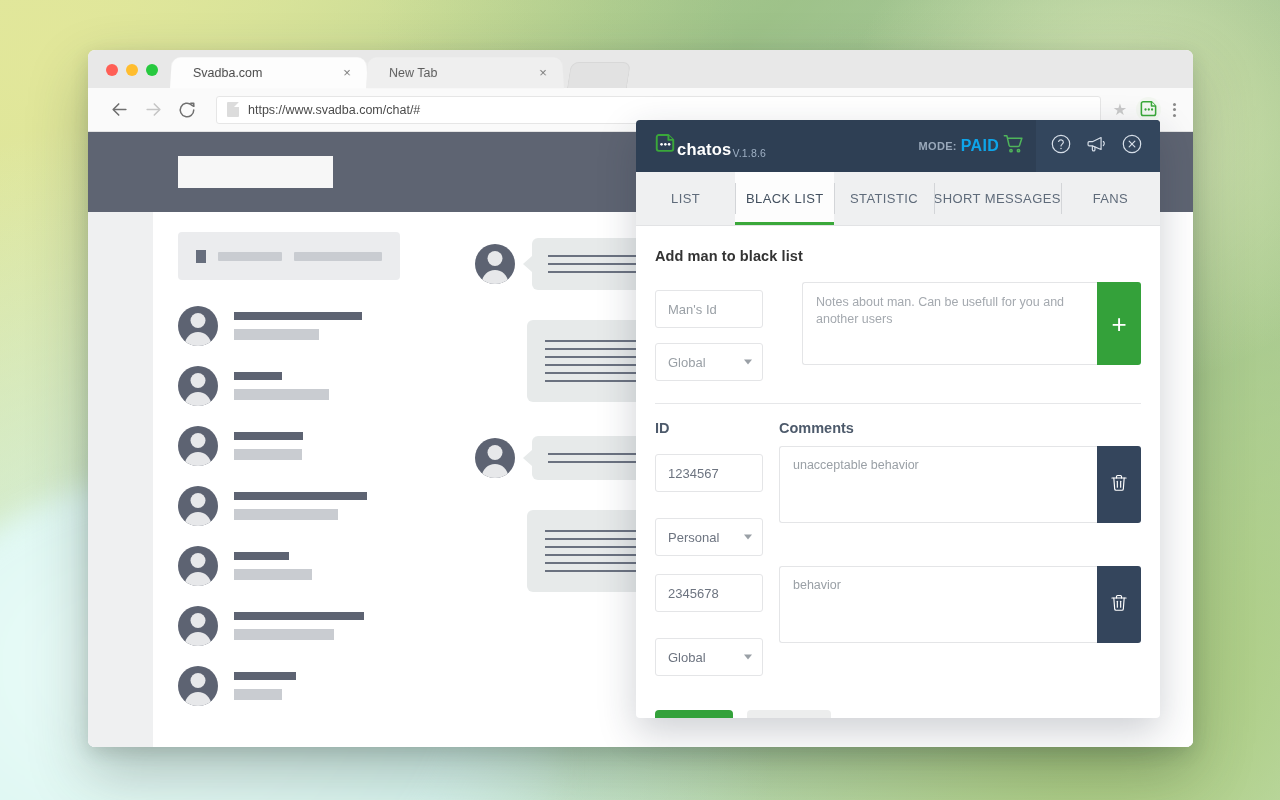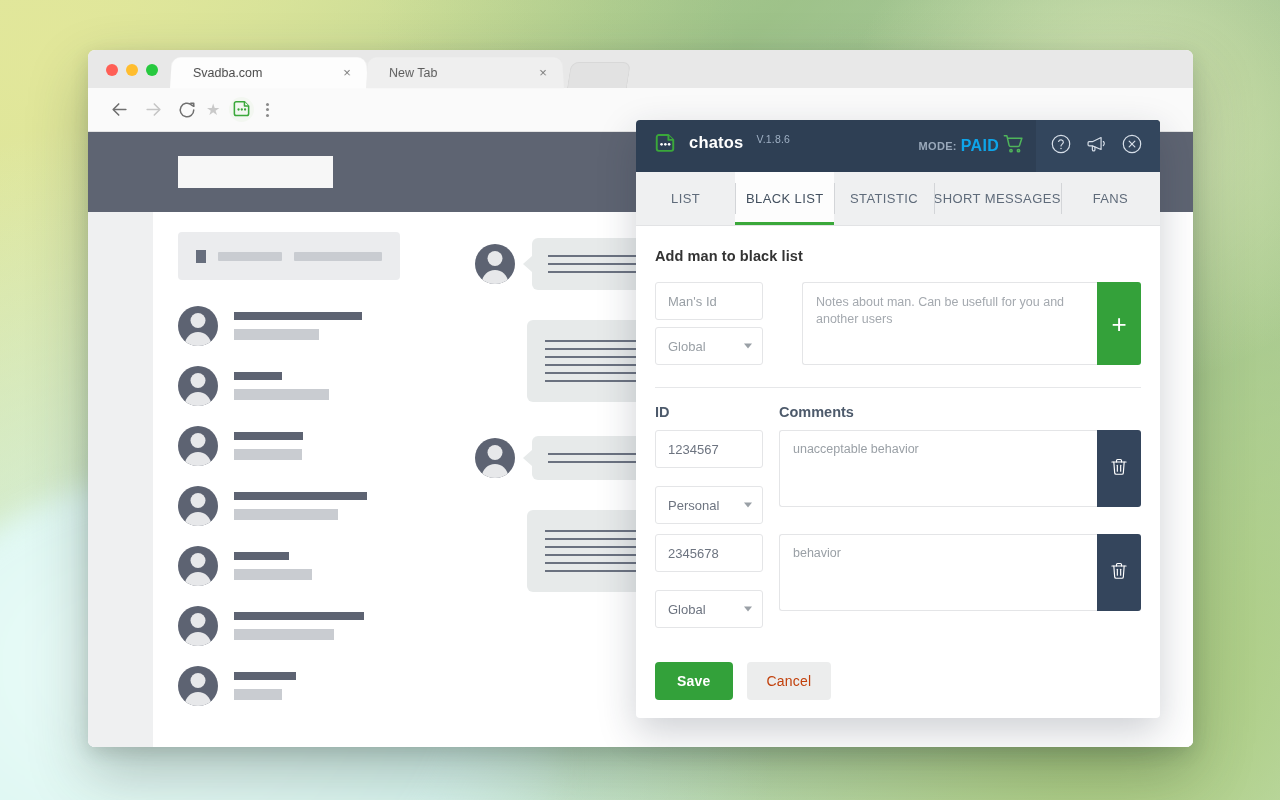--- a/index.html
+++ b/index.html
@@ -217,21 +217,21 @@
     box-shadow: 0 14px 38px rgba(30,40,60,.22);
     overflow: hidden;
     z-index: 20;
     display: flex; flex-direction: column;
   }
   .panel-header {
     height: 52px; background: #2e3f54;
     display: flex; align-items: center;
     padding-left: 18px;
   }
-  .brand { display: flex; align-items: flex-start; gap: 13px; }
+  .brand { display: flex; align-items: flex-end; gap: 1px; }
   .brand-name { color: #fff; font-size: 16.5px; font-weight: bold; letter-spacing: .2px; }
   .brand-ver { color: #9fb0c4; font-size: 10.5px; font-weight: normal; letter-spacing: .2px; }
   .mode-wrap {
     margin-left: auto; margin-right: 12px;
     display: flex; align-items: center; gap: 4px;
   }
   .mode-label { color: #9aa9bb; font-size: 11px; font-weight: bold; letter-spacing: .3px; }
   .mode-value { color: #0ea5e9; font-size: 16px; font-weight: bold; letter-spacing: .3px; }
   .header-actions {
     display: flex; align-items: center; gap: 13px;
@@ -277,20 +277,21 @@
   .add-left { width: 108px; display: flex; flex-direction: column; gap: 7px; }
   .fld {
     height: 38px;
     border: 1px solid #e4e5e7;
     border-radius: 3px;
     background: #fff;
     display: flex; align-items: center;
     padding: 0 12px;
     font-size: 13px;
     color: #9aa0a6;
+    margin-top: 8px;
   }
   .fld.val { color: #6d7480; }
   .sel { position: relative; padding-right: 26px; }
   .caret {
     position: absolute; right: 10px; top: 50%; transform: translateY(-50%);
     width: 0; height: 0;
     border-left: 4px solid transparent;
     border-right: 4px solid transparent;
     border-top: 5px solid #9aa0a6;
   }
@@ -397,20 +398,24 @@
             <polyline points="13 5 20 12 13 19"></polyline>
           </svg>
       </span>
       <span class="navbtn">
         <svg width="18" height="18" viewBox="0 0 24 24" fill="none" stroke="currentColor" stroke-width="2" stroke-linecap="round" stroke-linejoin="round">
             <polyline points="21 7 21 3 17 3"></polyline>
             <path d="M21 12a9 9 0 1 1-3-6.7L21 7"></path>
           </svg>
       </span>
 
+      <div class="urlbox">
+        <span class="page-icon"></span>
+        <span class="url-text">https://www.svadba.com/chat/#</span>
+      </div>
 
       <div class="toolbar-icons">
         <span class="star">★</span>
         <span class="ext-icon">
           <svg width="19" height="19" viewBox="0 0 32 32">
             <path d="M4 6a3 3 0 0 1 3-3h14l7 7v13a3 3 0 0 1-3 3H7a3 3 0 0 1-3-3z" fill="none" stroke="#3aa83a" stroke-width="2.6" stroke-linejoin="round"></path>
             <path d="M21 3v7h7" fill="#fff" stroke="#3aa83a" stroke-width="2.6" stroke-linejoin="round"></path>
             <circle cx="11" cy="16" r="1.9" fill="#3aa83a"></circle>
               <circle cx="16.5" cy="16" r="1.9" fill="#3aa83a"></circle>
               <circle cx="22" cy="16" r="1.9" fill="#3aa83a"></circle>

